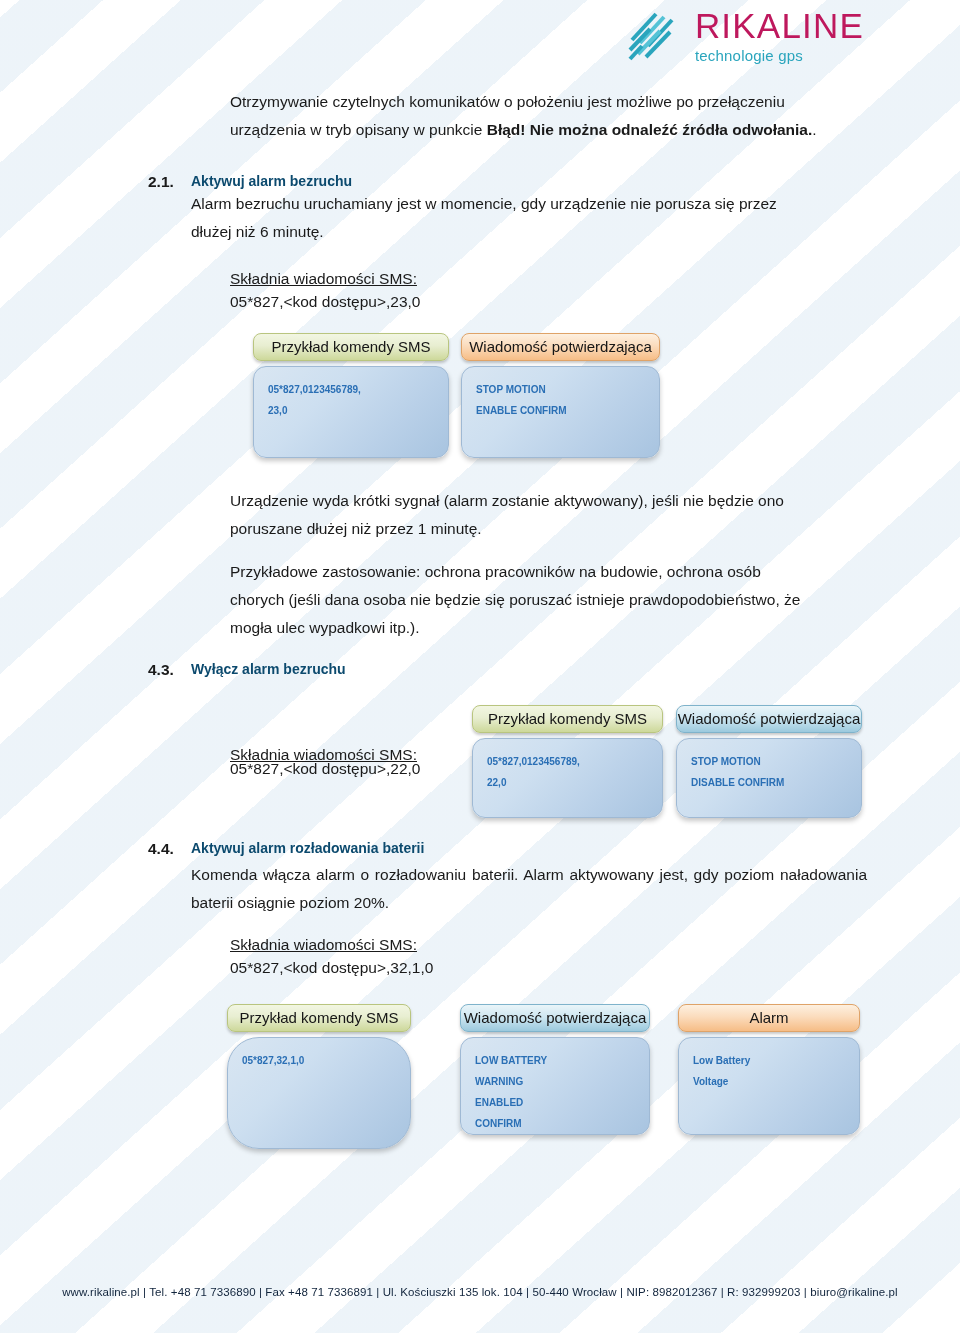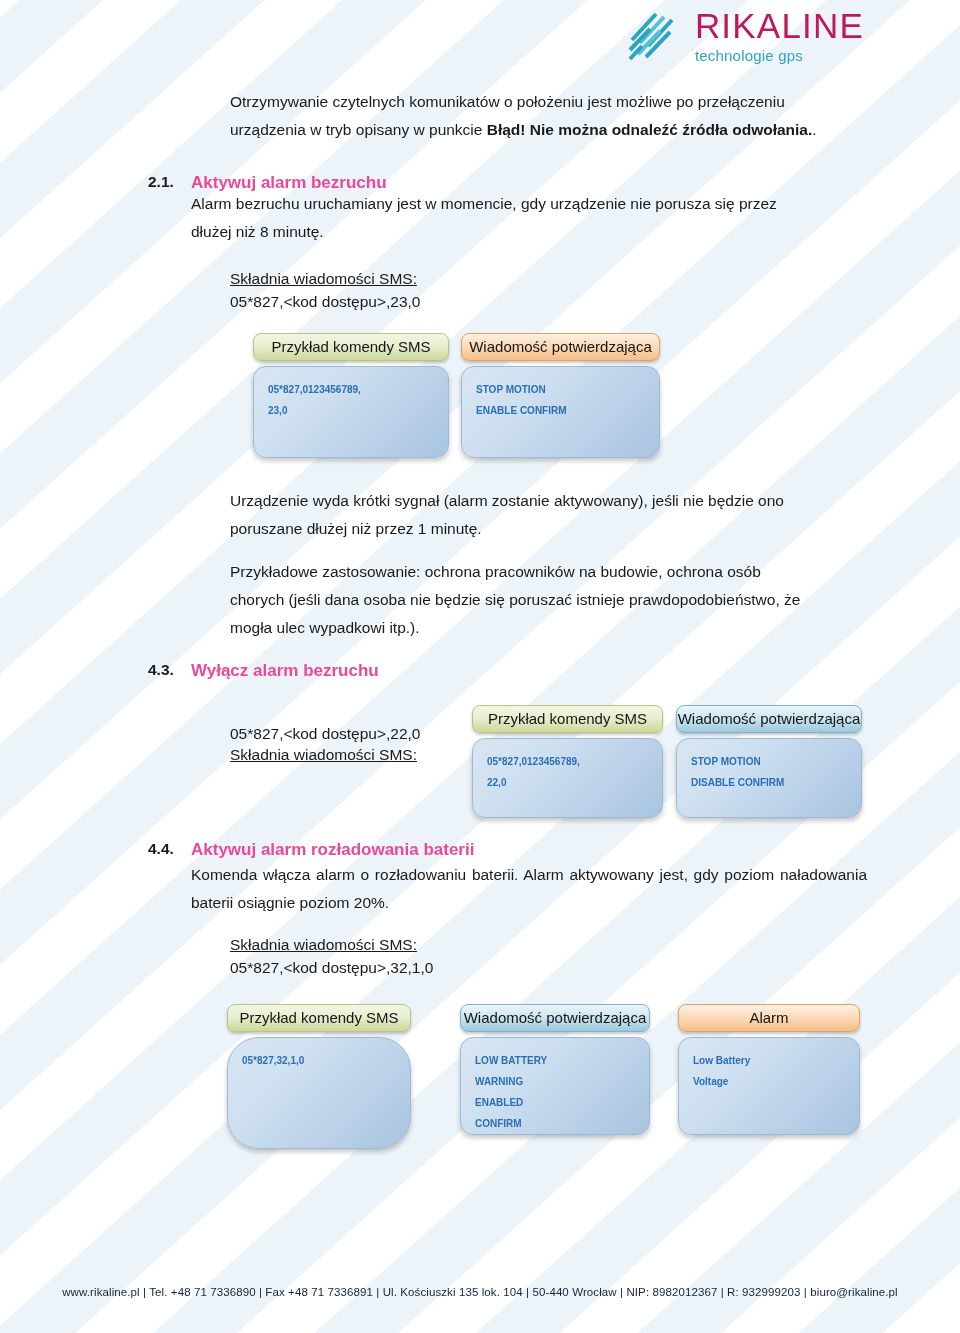--- a/index.html
+++ b/index.html
@@ -45,21 +45,21 @@
   
   .para{
     position:absolute;
     font-size:15.5px;line-height:28px;color:#1a1a1a;
   }
   .para b{font-weight:bold;}
   .secnum{
     position:absolute;font-size:15.5px;font-weight:bold;color:#1a1a1a;
   }
   .sechead{
-    position:absolute;font-size:17px;font-weight:bold;color:#ec4899;
+    position:absolute;font-size:14px;font-weight:bold;color:#0c4a6e;
   }
   .syntax-label{
     position:absolute;font-size:15.5px;text-decoration:underline;color:#1a1a1a;
   }
   .syntax-val{
     position:absolute;font-size:15.5px;color:#1a1a1a;
   }
   .justified{text-align:justify;}
 
   
@@ -134,21 +134,21 @@
     </div>
   </div>
 
   <div class="para" style="left:230px;top:88px;width:640px;">
     <span>Otrzymywanie czytelnych komunikatów o położeniu jest możliwe po przełączeniu</span><br>
     <span>urządzenia w tryb opisany w punkcie </span><b>Błąd! Nie można odnaleźć źródła odwołania.</b><span>.</span>
   </div>
 
   <div class="secnum" style="left:148px;top:173px;">2.1.</div>
   <div class="sechead" style="left:191px;top:173px;">Aktywuj alarm bezruchu</div>
-  <div class="para" style="left:191px;top:190px;width:600px;">Alarm bezruchu uruchamiany jest w momencie, gdy urządzenie nie porusza się przez dłużej niż 8 minutę.</div>
+  <div class="para" style="left:191px;top:190px;width:600px;">Alarm bezruchu uruchamiany jest w momencie, gdy urządzenie nie porusza się przez dłużej niż 6 minutę.</div>
 
   <div class="syntax-label" style="left:230px;top:270px;">Składnia wiadomości SMS:</div>
   <div class="syntax-val" style="left:230px;top:293px;">05*827,&lt;kod dostępu&gt;,23,0</div>
 
   <div class="boxgroup" style="left:253px;top:333px;width:196px;">
     <div class="tab green">Przykład komendy SMS</div>
     <div class="bodybox" style="height:92px;">05*827,0123456789,
 23,0</div>
   </div>
   <div class="boxgroup" style="left:461px;top:333px;width:199px;">
@@ -157,21 +157,21 @@
 ENABLE CONFIRM</div>
   </div>
 
   <div class="para" style="left:230px;top:487px;width:600px;">Urządzenie wyda krótki sygnał (alarm zostanie aktywowany), jeśli nie będzie ono poruszane dłużej niż przez 1 minutę.</div>
   <div class="para" style="left:230px;top:558px;width:580px;">Przykładowe zastosowanie: ochrona pracowników na budowie, ochrona osób chorych (jeśli dana osoba nie będzie się poruszać istnieje prawdopodobieństwo, że mogła ulec  wypadkowi itp.).</div>
 
   <div class="secnum" style="left:148px;top:661px;">4.3.</div>
   <div class="sechead" style="left:191px;top:661px;">Wyłącz alarm bezruchu</div>
 
   <div class="syntax-label" style="left:230px;top:746px;">Składnia wiadomości SMS:</div>
-  <div class="syntax-val" style="left:230px;top:725px;text-align:center;">05*827,&lt;kod dostępu&gt;,22,0</div>
+  <div class="syntax-val" style="left:230px;top:760px;text-align:center;">05*827,&lt;kod dostępu&gt;,22,0</div>
 
   <div class="boxgroup" style="left:472px;top:705px;width:191px;">
     <div class="tab green">Przykład komendy SMS</div>
     <div class="bodybox" style="height:80px;">05*827,0123456789,
 22,0</div>
   </div>
   <div class="boxgroup" style="left:676px;top:705px;width:186px;">
     <div class="tab blue">Wiadomość potwierdzająca</div>
     <div class="bodybox" style="height:80px;">STOP MOTION
 DISABLE CONFIRM</div>

